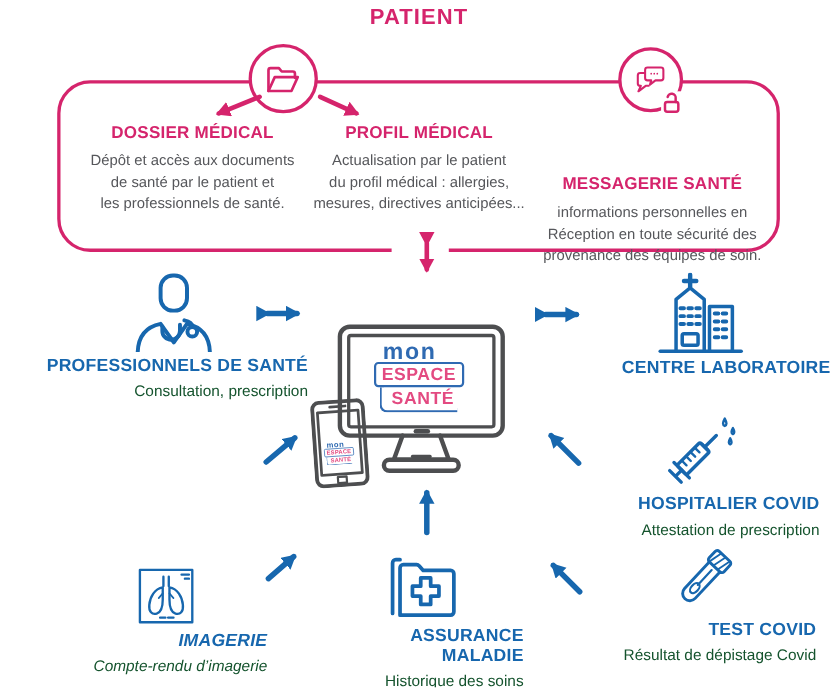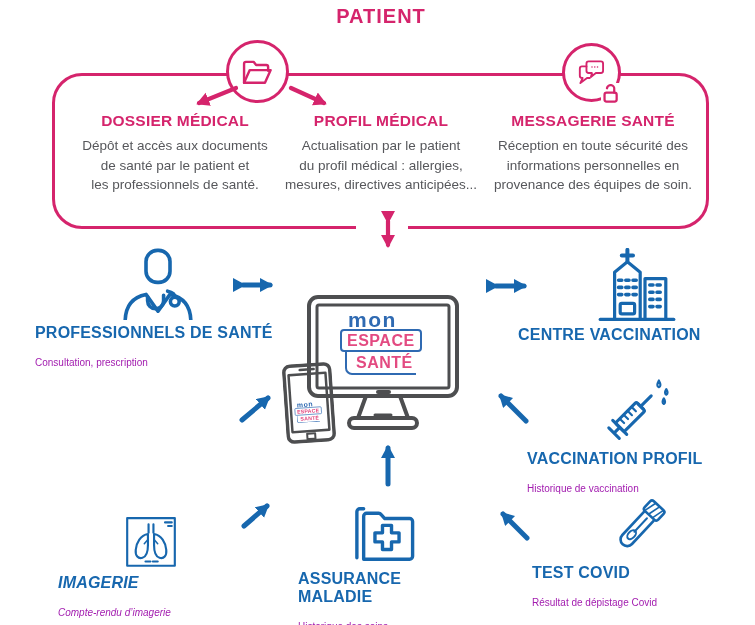--- a/index.html
+++ b/index.html
@@ -19,27 +19,27 @@
             display:flex; align-items:center; justify-content:center; }
   .circle-folder { left:226px; top:40px; width:57px; height:57px; }
   .circle-chat   { left:562px; top:43px; width:53px; height:53px; }
   .lock-wrap { position:absolute; left:601px; top:83px; background:#fff; line-height:0; }
 
   .box-section { position:absolute; top:112px; width:230px; text-align:center; }
   .box-section .sec-title { font-size:15.5px; font-weight:bold; color:#d5246c; margin-bottom:6px; letter-spacing:.2px; }
   .box-section .sec-line  { font-size:13.5px; color:#56575b; line-height:19.5px; }
   .sec-dossier    { left:60px; }
   .sec-profil     { left:266px; }
-  .sec-messagerie { left:478px; }
-
-  
-  .node { position:absolute; text-align:left; }
+  .sec-messagerie { left:478px;margin-top:47px; }
+
+  
+  .node { position:absolute; text-align:right; }
   .node svg { display:block; margin:0 auto; }
   .node-title { font-size:16px; font-weight:bold; color:#1767ae; margin-top:4px; letter-spacing:.2px; }
-  .node-sub   { font-size:10px; color:#a21caf; margin-top:15px; }
+  .node-sub   { font-size:14px; color:#14532d; margin-top:5px; }
   .node-professionnels { left:35px;  top:248px; width:245px; }
   .node-centre         { left:518px; top:248px; width:237px; }
   .node-laboratoire    { left:65px;  top:386px; width:175px; }
   .node-vaccination    { left:527px; top:378px; width:218px; }
   .node-imagerie       { left:58px;  top:512px; width:185px;font-style:italic; }
   .node-assurance      { left:298px; top:502px; width:178px; }
   .node-testcovid      { left:532px; top:494px; width:210px; }
 
   
   .monitor { position:absolute; left:303px; top:294px; z-index:2; }
@@ -98,22 +98,22 @@
     <div class="sec-line">les professionnels de santé.</div>
   </div>
   <div class="box-section sec-profil">
     <div class="sec-title">PROFIL MÉDICAL</div>
     <div class="sec-line">Actualisation par le patient</div>
     <div class="sec-line">du profil médical : allergies,</div>
     <div class="sec-line">mesures, directives anticipées...</div>
   </div>
   <div class="box-section sec-messagerie">
     <div class="sec-title">MESSAGERIE SANTÉ</div>
+    <div class="sec-line">informations personnelles en</div>
     <div class="sec-line">Réception en toute sécurité des</div>
-    <div class="sec-line">informations personnelles en</div>
     <div class="sec-line">provenance des équipes de soin.</div>
   </div>
 
   <div class="node node-professionnels">
     <svg width="84" height="72" viewBox="0 0 100 90" fill="none" stroke="#1767ae" stroke-width="4.5" stroke-linejoin="round" stroke-linecap="round">
       <rect x="35" y="3" width="30" height="40" rx="14"></rect>
       <path d="M9,90 q1,-27 26,-32 l15,21 15,-21 q25,5 26,32"></path>
       <path d="M37,61 v5 a10,10 0 0 0 20,0 v-7"></path>
       <path d="M62,54 q9,2 9,7"></path>
       <circle cx="71" cy="67" r="5.5"></circle>
@@ -125,39 +125,39 @@
   <div class="node node-centre">
     <svg width="80" height="74" viewBox="0 0 100 92" fill="none" stroke="#1767ae" stroke-width="4" stroke-linejoin="round" stroke-linecap="round">
       <path d="M4,89 h92"></path>
       <path d="M22,89 V30 l16,-13 16,13 V89"></path>
       <path d="M38,2 v14 M31,9 h14" stroke-width="5"></path>
       <path d="M27,40 h4 M36,40 h4 M45,40 h4 M27,49 h4 M36,49 h4 M45,49 h4 M27,58 h4 M36,58 h4 M45,58 h4" stroke-width="4.5"></path>
       <rect x="29" y="69" width="18" height="13" rx="2"></rect>
       <path d="M60,89 V38 h26 V89"></path>
       <path d="M66,46 h4 M75,46 h4 M66,55 h4 M75,55 h4 M66,64 h4 M75,64 h4 M66,73 h4 M75,73 h4" stroke-width="4.5"></path>
     </svg>
-    <div class="node-title">CENTRE VACCINATION</div>
+    <div class="node-title">CENTRE LABORATOIRE</div>
   </div>
 
 
   <div class="node node-vaccination">
     <svg width="70" height="68" viewBox="0 0 110 110" fill="none" stroke="#1767ae" stroke-width="5" stroke-linejoin="round" stroke-linecap="round">
       <g transform="rotate(-45 52 58)">
         <path d="M7,45 v24 M7,57 h13"></path>
         <path d="M20,41 v32"></path>
         <rect x="20" y="47" width="48" height="20" rx="3"></rect>
         <path d="M30,47 v10 M39,47 v10 M48,47 v10 M57,47 v10" stroke-width="3.5"></path>
         <path d="M68,51 v12 M68,57 h24"></path>
       </g>
       <path d="M92,4 q-5,9 0,11 q5,-2 0,-11 z" stroke-width="3.5"></path>
       <path d="M104,18 q-4,7 0,9 q4,-2 0,-9 z" stroke-width="3.5"></path>
       <path d="M100,33 q-4,7 0,9 q4,-2 0,-9 z" stroke-width="3.5"></path>
     </svg>
-    <div class="node-title">VACCINATION PROFIL</div>
-    <div class="node-sub">Historique de vaccination</div>
+    <div class="node-title">HOSPITALIER COVID</div>
+    <div class="node-sub">Attestation de prescription</div>
   </div>
 
   <div class="node node-imagerie">
     <svg width="58" height="58" viewBox="0 0 94 95" fill="none" stroke="#1767ae" stroke-width="3.5" stroke-linejoin="round" stroke-linecap="round">
       <rect x="8" y="10" width="78" height="78"></rect>
       <path d="M70,17 h11 M75,23 h6"></path>
       <path d="M38,81 h8 M50,81 h8"></path>
       <path d="M43,20 v14 M51,20 v14"></path>
       <path d="M42,36 c-12,2 -19,14 -20,26 c-1,10 4,15 11,13 c7,-2 9,-11 9,-21 z"></path>
       <path d="M52,36 c12,2 19,14 20,26 c1,10 -4,15 -11,13 c-7,-2 -9,-11 -9,-21 z"></path>

